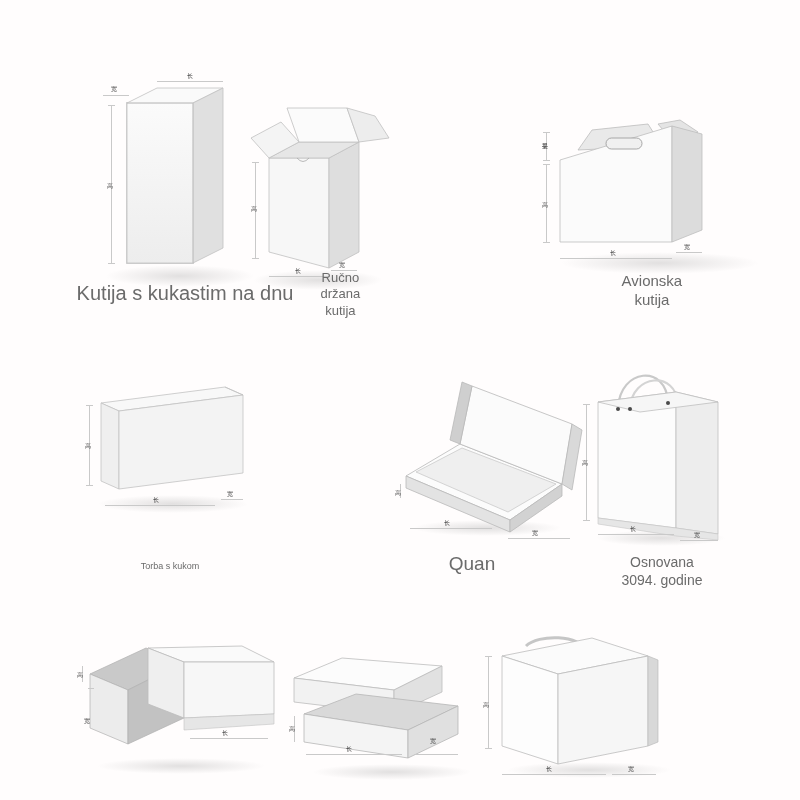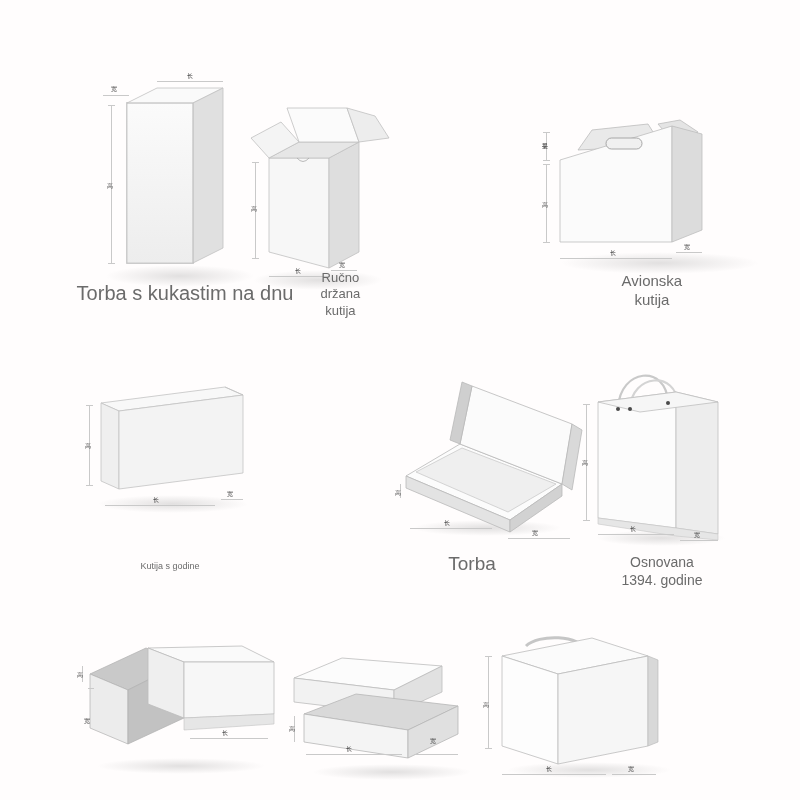--- a/index.html
+++ b/index.html
@@ -71,21 +71,21 @@
       <div class="dline h" style="left:8px;top:10px;width:26px;"></div>
       <div class="dline h" style="left:62px;top:-4px;width:66px;"></div>
       <div class="dim" style="left:16px;top:1px;">宽</div>
       <div class="dim" style="left:92px;top:-12px;">长</div>
 
       <div class="dline v" style="left:16px;top:20px;height:158px;"></div>
       <div class="tick h" style="left:13px;top:20px;"></div>
       <div class="tick h" style="left:13px;top:178px;"></div>
       <div class="dim vert" style="left:12px;top:92px;">高</div>
     </div>
-    <div class="caption" style="top:196px;font-size:20px;white-space:nowrap;">Torba s kukastim na dnu</div>
+    <div class="caption" style="top:196px;font-size:20px;white-space:nowrap;">Kutija s kukastim na dnu</div>
   </div>
 
   <div class="cell" style="left:235px;top:100px;width:170px;height:200px;">
     <div class="art">
       <div class="shadow" style="left:18px;top:170px;width:130px;height:20px;"></div>
       <svg style="position:absolute;left:0;top:0;width:170px;height:200px;">
 
         <polygon points="34,58 94,58 94,168 34,152" fill="#f7f7f7" stroke="#c0c0c0" stroke-width="0.8"></polygon>
         <polygon points="94,58 124,42 124,152 94,168" fill="#dedede" stroke="#c0c0c0" stroke-width="0.8"></polygon>
 
@@ -159,21 +159,21 @@
       </svg>
       <div class="dline v" style="left:14px;top:40px;height:80px;"></div>
       <div class="tick h" style="left:11px;top:40px;"></div>
       <div class="tick h" style="left:11px;top:120px;"></div>
       <div class="dim vert" style="left:10px;top:72px;">高</div>
       <div class="dline h" style="left:30px;top:140px;width:110px;"></div>
       <div class="dim" style="left:78px;top:132px;">长</div>
       <div class="dline h" style="left:146px;top:134px;width:22px;"></div>
       <div class="dim" style="left:152px;top:126px;">宽</div>
     </div>
-    <div class="caption" style="top:196px;font-size:9px;white-space:nowrap;">Kutija s godine</div>
+    <div class="caption" style="top:196px;font-size:9px;white-space:nowrap;">Torba s kukom</div>
   </div>
 
 
   <div class="cell" style="left:392px;top:372px;width:200px;height:180px;">
     <div class="art">
       <div class="shadow" style="left:20px;top:148px;width:150px;height:16px;"></div>
       <svg style="position:absolute;left:0;top:0;width:200px;height:180px;">
 
         <polygon points="14,104 68,72 170,112 118,148" fill="#fcfcfc" stroke="#b9b9b9" stroke-width="0.8"></polygon>
         <polygon points="14,104 118,148 118,160 14,116" fill="#e3e3e3" stroke="#b9b9b9" stroke-width="0.8"></polygon>
@@ -185,21 +185,21 @@
         <polygon points="68,72 80,14 70,10 58,68" fill="#cfcfcf" stroke="#b9b9b9" stroke-width="0.8"></polygon>
         <polygon points="180,52 170,112 180,118 190,58" fill="#d9d9d9" stroke="#b9b9b9" stroke-width="0.8"></polygon>
       </svg>
       <div class="dline v" style="left:8px;top:112px;height:14px;"></div>
       <div class="dim vert" style="left:3px;top:112px;">高</div>
       <div class="dline h" style="left:18px;top:156px;width:82px;"></div>
       <div class="dim" style="left:52px;top:148px;">长</div>
       <div class="dline h" style="left:116px;top:166px;width:62px;"></div>
       <div class="dim" style="left:140px;top:158px;">宽</div>
     </div>
-    <div class="caption" style="top:180px;left:40%;font-size:19px;">Torba</div>
+    <div class="caption" style="top:180px;left:40%;font-size:19px;">Quan</div>
   </div>
 
   <div class="cell" style="left:572px;top:358px;width:180px;height:195px;">
     <div class="art">
       <div class="shadow" style="left:24px;top:172px;width:130px;height:16px;"></div>
       <svg style="position:absolute;left:0;top:0;width:180px;height:195px;">
 
         <path d="M46,50 C48,10 94,6 96,44" fill="none" stroke="#c9c9c9" stroke-width="2.2"></path>
         <path d="M58,50 C60,16 104,12 106,46" fill="none" stroke="#d4d4d4" stroke-width="2.2"></path>
 
@@ -218,21 +218,21 @@
       <div class="dline v" style="left:14px;top:46px;height:116px;"></div>
       <div class="tick h" style="left:11px;top:46px;"></div>
       <div class="tick h" style="left:11px;top:162px;"></div>
       <div class="dim vert" style="left:10px;top:96px;">高</div>
       <div class="dline h" style="left:26px;top:176px;width:76px;"></div>
       <div class="dim" style="left:58px;top:168px;">长</div>
       <div class="dline h" style="left:108px;top:182px;width:38px;"></div>
       <div class="dim" style="left:122px;top:174px;">宽</div>
     </div>
     <div class="caption" style="top:196px;left:50%;font-size:14px;">Osnovana
-1394. godine</div>
+3094. godine</div>
   </div>
 
   <div class="cell" style="left:62px;top:632px;width:250px;height:160px;">
     <div class="art">
       <div class="shadow" style="left:34px;top:126px;width:170px;height:16px;"></div>
       <svg style="position:absolute;left:0;top:0;width:250px;height:160px;">
 
         <polygon points="28,42 84,16 122,30 66,58" fill="#c9c9c9" stroke="#b0b0b0" stroke-width="0.7"></polygon>
         <polygon points="28,42 66,58 66,112 28,96" fill="#ececec" stroke="#b0b0b0" stroke-width="0.7"></polygon>
         <polygon points="66,58 122,30 122,86 66,112" fill="#c2c2c2" stroke="#b0b0b0" stroke-width="0.7"></polygon>

